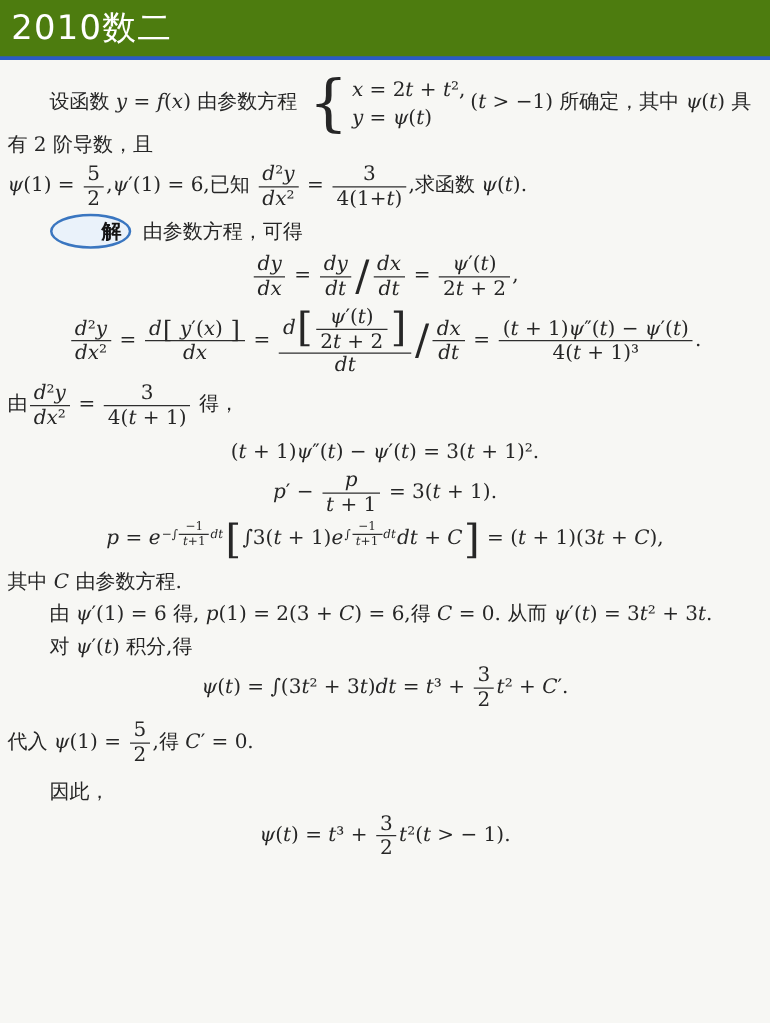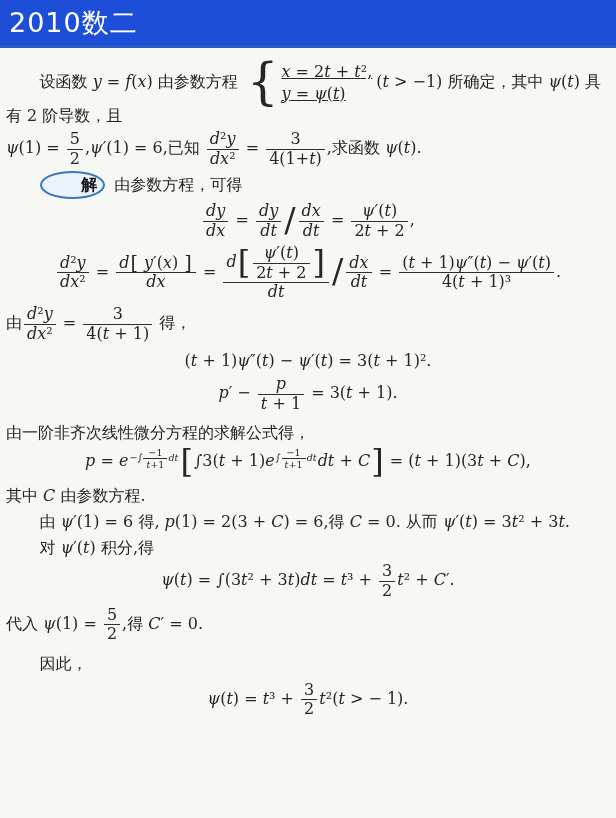--- a/index.html
+++ b/index.html
@@ -5,21 +5,21 @@
   html,body{margin:0;padding:0;}
   body{
     width:616px;height:818px;
     background:#f7f7f4;
     color:#262626;
     font-family:"DejaVu Serif","Liberation Serif",serif;
     overflow:hidden;
   }
   .page{width:616px;height:818px;position:relative;}
   .header{
-    height:48px;background:#1d4ed8;
+    height:48px;background:#4d7c0f;
     border-bottom:3px solid #2b5cc4;
     display:flex;align-items:center;box-sizing:border-box;
   }
   .title{
     color:#ffffff;font-size:27px;line-height:1;
     font-family:"DejaVu Sans","Liberation Sans",sans-serif;
     padding-left:9px;letter-spacing:1px;
   }
   .content{
     padding:10px 6px 0 6px;
@@ -42,21 +42,21 @@
     display:inline-block;vertical-align:0.55em;font-size:0.60em;
     line-height:1;margin:0 1px;
   }
   .supx .frac{margin:0 1px;}
   .bigb{
     display:inline-block;vertical-align:middle;
     font-weight:400;line-height:0.85;margin:0 1px;
   }
   .sys{display:inline-flex;align-items:center;vertical-align:middle;margin:0 4px;text-indent:0;}
   .brace{font-size:3.1em;font-weight:400;line-height:0.8;margin-right:3px;}
-  .syscol{display:inline-flex;flex-direction:column;align-items:flex-start;line-height:1.35;text-decoration:underline;}
+  .syscol{display:inline-flex;flex-direction:column;align-items:flex-start;line-height:1.35;}
   .badge{
     display:inline-block;border:2px solid #3a76c0;border-radius:50%;
     padding:0 6px 1px 6px;margin-right:9px;
     font-weight:bold;font-size:16px;color:#141414;
     background:#eaf2fa;
     font-family:"DejaVu Sans","Liberation Sans",sans-serif;
   }
 </style>
 </head>
 <body>
@@ -73,21 +73,20 @@
             <span class="sysrow"><span class="math"><em>y</em> = <em>ψ</em>(<em>t</em>)</span></span>
           </span>
         </span><span class="math">(<em>t</em> &gt; −1)</span><span class="cjk"> 所确定，其中 </span><span class="math"><em>ψ</em>(<em>t</em>)</span><span class="cjk"> 具有 2 阶导数，且</span></div>
       <div class="block b-left"><span class="math"><em>ψ</em>(1) = </span><span class="frac"><span class="fnum"><span class="math">5</span></span><span class="fden"><span class="math">2</span></span></span><span class="math">,<em>ψ</em>′(1) = 6</span><span class="cjk">,已知 </span><span class="frac"><span class="fnum"><span class="math"><em>d</em>²<em>y</em></span></span><span class="fden"><span class="math"><em>dx</em>²</span></span></span><span class="math"> = </span><span class="frac"><span class="fnum"><span class="math">3</span></span><span class="fden"><span class="math">4(1+<em>t</em>)</span></span></span><span class="cjk">,求函数 </span><span class="math"><em>ψ</em>(<em>t</em>).</span></div>
       <div class="block b-left b-indent" style=""><span class="badge">解</span><span class="cjk">由参数方程，可得</span></div>
       <div class="block b-center" style="margin-top: 2px;"><span class="frac"><span class="fnum"><span class="math"><em>dy</em></span></span><span class="fden"><span class="math"><em>dx</em></span></span></span><span class="math"> = </span><span class="frac"><span class="fnum"><span class="math"><em>dy</em></span></span><span class="fden"><span class="math"><em>dt</em></span></span></span><span class="bigb" style="font-size: 2.1em;">/</span><span class="frac"><span class="fnum"><span class="math"><em>dx</em></span></span><span class="fden"><span class="math"><em>dt</em></span></span></span><span class="math"> = </span><span class="frac"><span class="fnum"><span class="math"><em>ψ</em>′(<em>t</em>)</span></span><span class="fden"><span class="math">2<em>t</em> + 2</span></span></span><span class="math">,</span></div>
       <div class="block b-center" style="margin-top: 4px;"><span class="frac"><span class="fnum"><span class="math"><em>d</em>²<em>y</em></span></span><span class="fden"><span class="math"><em>dx</em>²</span></span></span><span class="math"> = </span><span class="frac"><span class="fnum"><span class="math"><em>d</em></span><span class="bigb" style="font-size: 1.2em;">[</span><span class="math"> <em>y</em>′(<em>x</em>) </span><span class="bigb" style="font-size: 1.2em;">]</span></span><span class="fden"><span class="math"><em>dx</em></span></span></span><span class="math"> = </span><span class="frac"><span class="fnum"><span class="math"><em>d</em></span><span class="bigb" style="font-size: 2em;">[</span><span class="frac"><span class="fnum"><span class="math"><em>ψ</em>′(<em>t</em>)</span></span><span class="fden"><span class="math">2<em>t</em> + 2</span></span></span><span class="bigb" style="font-size: 2em;">]</span></span><span class="fden"><span class="math"><em>dt</em></span></span></span><span class="bigb" style="font-size: 2.1em;">/</span><span class="frac"><span class="fnum"><span class="math"><em>dx</em></span></span><span class="fden"><span class="math"><em>dt</em></span></span></span><span class="math"> = </span><span class="frac"><span class="fnum"><span class="math">(<em>t</em> + 1)<em>ψ</em>″(<em>t</em>) − <em>ψ</em>′(<em>t</em>)</span></span><span class="fden"><span class="math">4(<em>t</em> + 1)³</span></span></span><span class="math">.</span></div>
       <div class="block b-left" style="margin-top: 4px;"><span class="cjk">由</span><span class="frac"><span class="fnum"><span class="math"><em>d</em>²<em>y</em></span></span><span class="fden"><span class="math"><em>dx</em>²</span></span></span><span class="math"> = </span><span class="frac"><span class="fnum"><span class="math">3</span></span><span class="fden"><span class="math">4(<em>t</em> + 1)</span></span></span><span class="cjk"> 得，</span></div>
       <div class="block b-center" style="margin-top: 6px;"><span class="math">(<em>t</em> + 1)<em>ψ</em>″(<em>t</em>) − <em>ψ</em>′(<em>t</em>) = 3(<em>t</em> + 1)².</span></div>
       <div class="block b-center" style="margin-top: 2px;"><span class="math"><em>p</em>′ − </span><span class="frac"><span class="fnum"><span class="math"><em>p</em></span></span><span class="fden"><span class="math"><em>t</em> + 1</span></span></span><span class="math"> = 3(<em>t</em> + 1).</span></div>
-      <div class="block b-left" style="margin-top: 8px;"><span class="cjk">由一阶非齐次线性微分方程的求解公式得，</span></div>
       <div class="block b-center" style="margin-top: 2px;"><span class="math"><em>p</em> = <em>e</em></span><span class="supx"><span class="math">−∫</span><span class="frac"><span class="fnum"><span class="math">−1</span></span><span class="fden"><span class="math"><em>t</em>+1</span></span></span><span class="math"><em>dt</em></span></span><span class="bigb" style="font-size: 2em;">[</span><span class="math">∫3(<em>t</em> + 1)<em>e</em></span><span class="supx"><span class="math">∫</span><span class="frac"><span class="fnum"><span class="math">−1</span></span><span class="fden"><span class="math"><em>t</em>+1</span></span></span><span class="math"><em>dt</em></span></span><span class="math"><em>dt</em> + <em>C</em></span><span class="bigb" style="font-size: 2em;">]</span><span class="math"> = (<em>t</em> + 1)(3<em>t</em> + <em>C</em>),</span></div>
       <div class="block b-left" style="margin-top: 8px;"><span class="cjk">其中 </span><span class="math"><em>C</em></span><span class="cjk"> 由参数方程.</span></div>
       <div class="block b-left b-indent" style="margin-top: 2px;"><span class="cjk">由 </span><span class="math"><em>ψ</em>′(1) = 6</span><span class="cjk"> 得, </span><span class="math"><em>p</em>(1) = 2(3 + <em>C</em>) = 6</span><span class="cjk">,得 </span><span class="math"><em>C</em> = 0.</span><span class="cjk"> 从而 </span><span class="math"><em>ψ</em>′(<em>t</em>) = 3<em>t</em>² + 3<em>t</em>.</span></div>
       <div class="block b-left b-indent" style="margin-top: 0;"><span class="cjk">对 </span><span class="math"><em>ψ</em>′(<em>t</em>)</span><span class="cjk"> 积分,得</span></div>
       <div class="block b-center" style="margin-top: 0;"><span class="math"><em>ψ</em>(<em>t</em>) = ∫(3<em>t</em>² + 3<em>t</em>)<em>dt</em> = <em>t</em>³ + </span><span class="frac"><span class="fnum"><span class="math">3</span></span><span class="fden"><span class="math">2</span></span></span><span class="math"><em>t</em>² + <em>C</em>′.</span></div>
       <div class="block b-left" style="margin-top: 6px;"><span class="cjk">代入 </span><span class="math"><em>ψ</em>(1) = </span><span class="frac"><span class="fnum"><span class="math">5</span></span><span class="fden"><span class="math">2</span></span></span><span class="cjk">,得 </span><span class="math"><em>C</em>′ = 0.</span></div>
       <div class="block b-left b-indent" style="margin-top: 8px;"><span class="cjk">因此，</span></div>
       <div class="block b-center" style="margin-top: 6px;"><span class="math"><em>ψ</em>(<em>t</em>) = <em>t</em>³ + </span><span class="frac"><span class="fnum"><span class="math">3</span></span><span class="fden"><span class="math">2</span></span></span><span class="math"><em>t</em>²(<em>t</em> &gt; − 1).</span></div>
     </div>
 </div>

